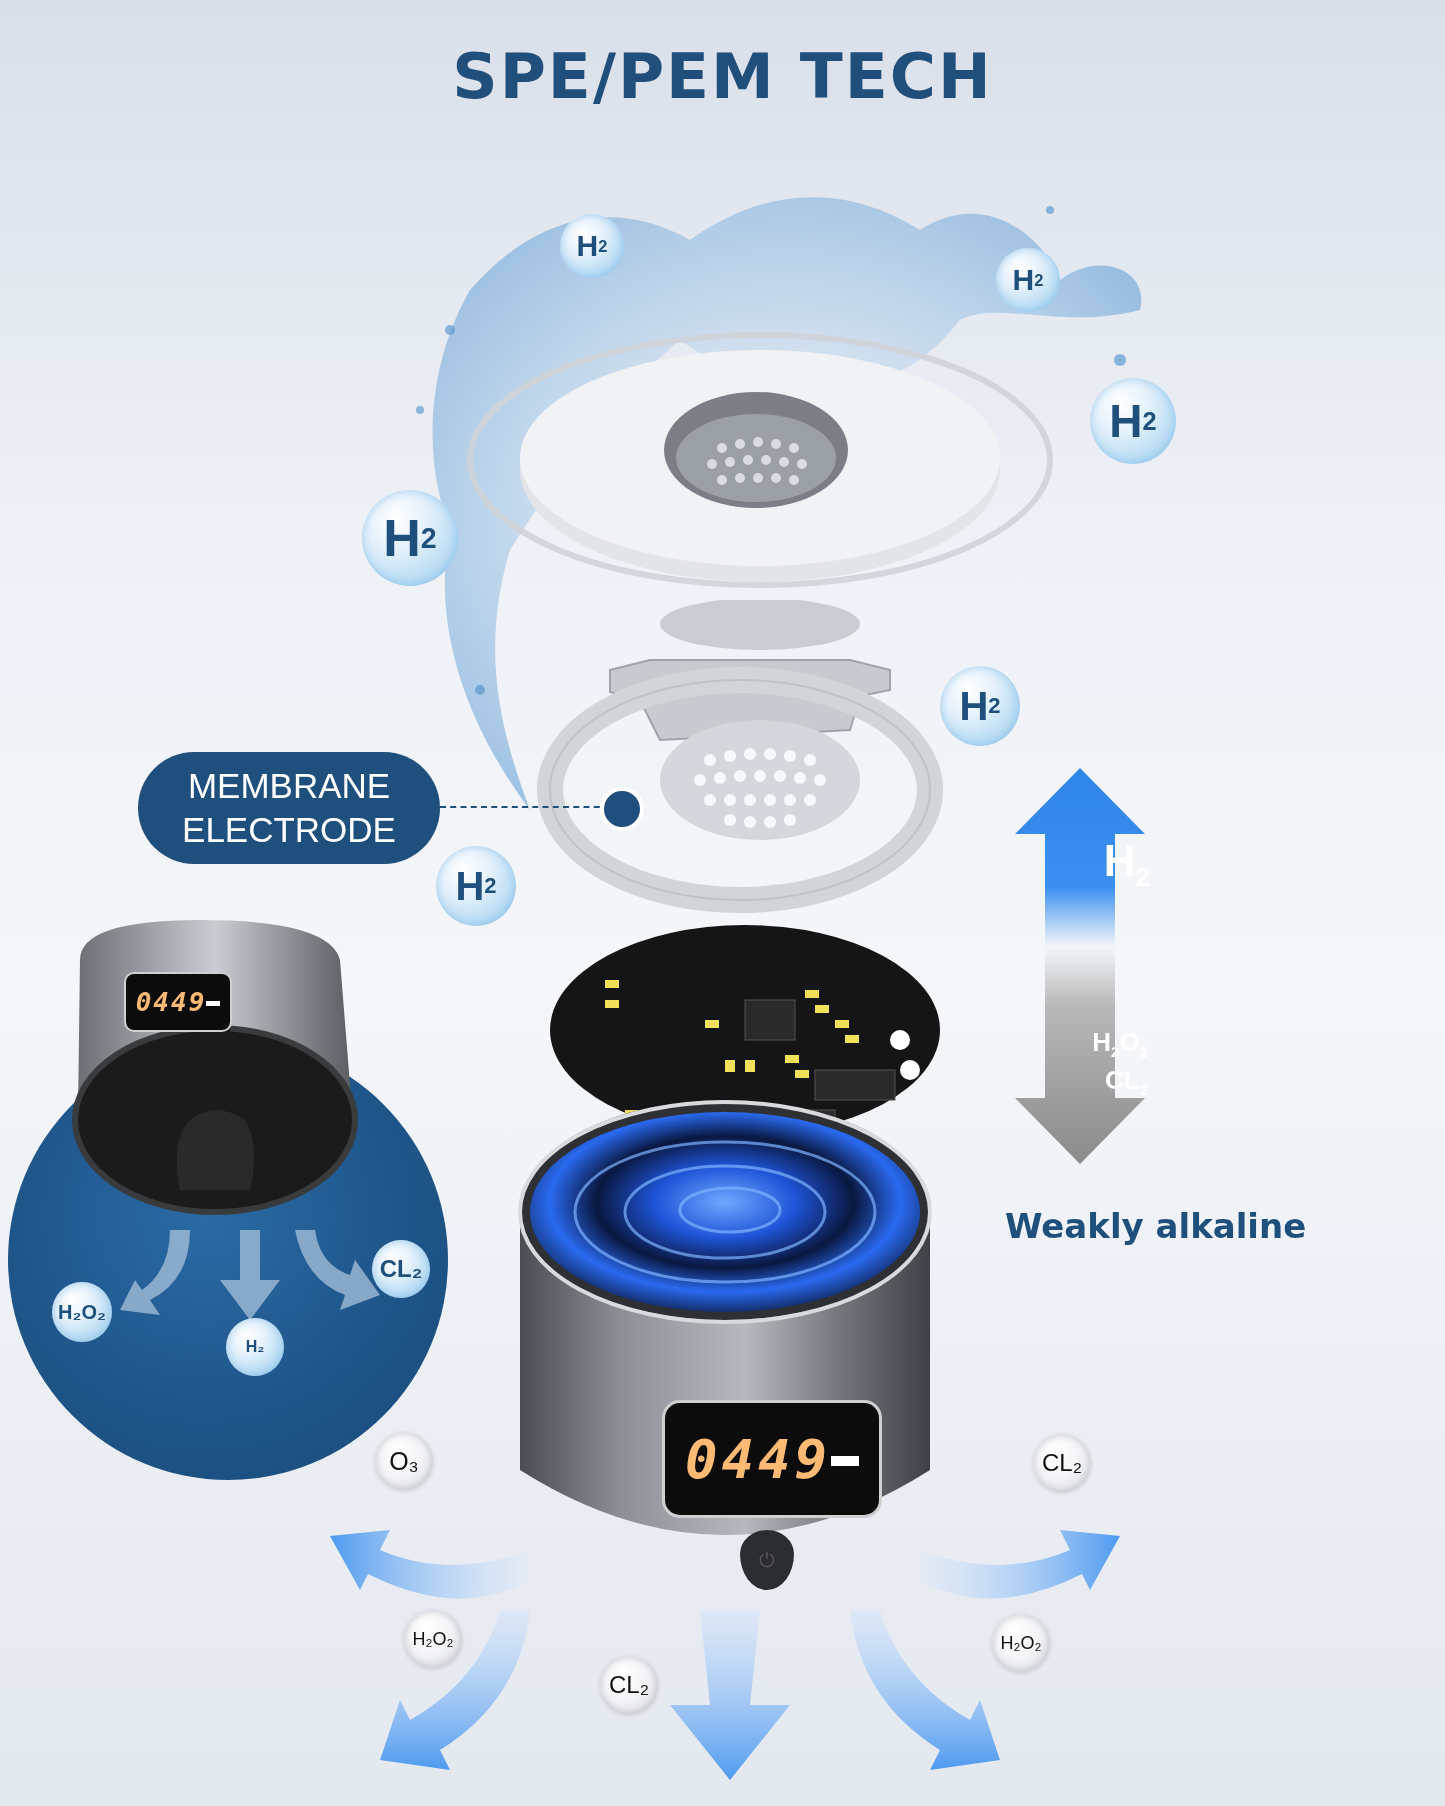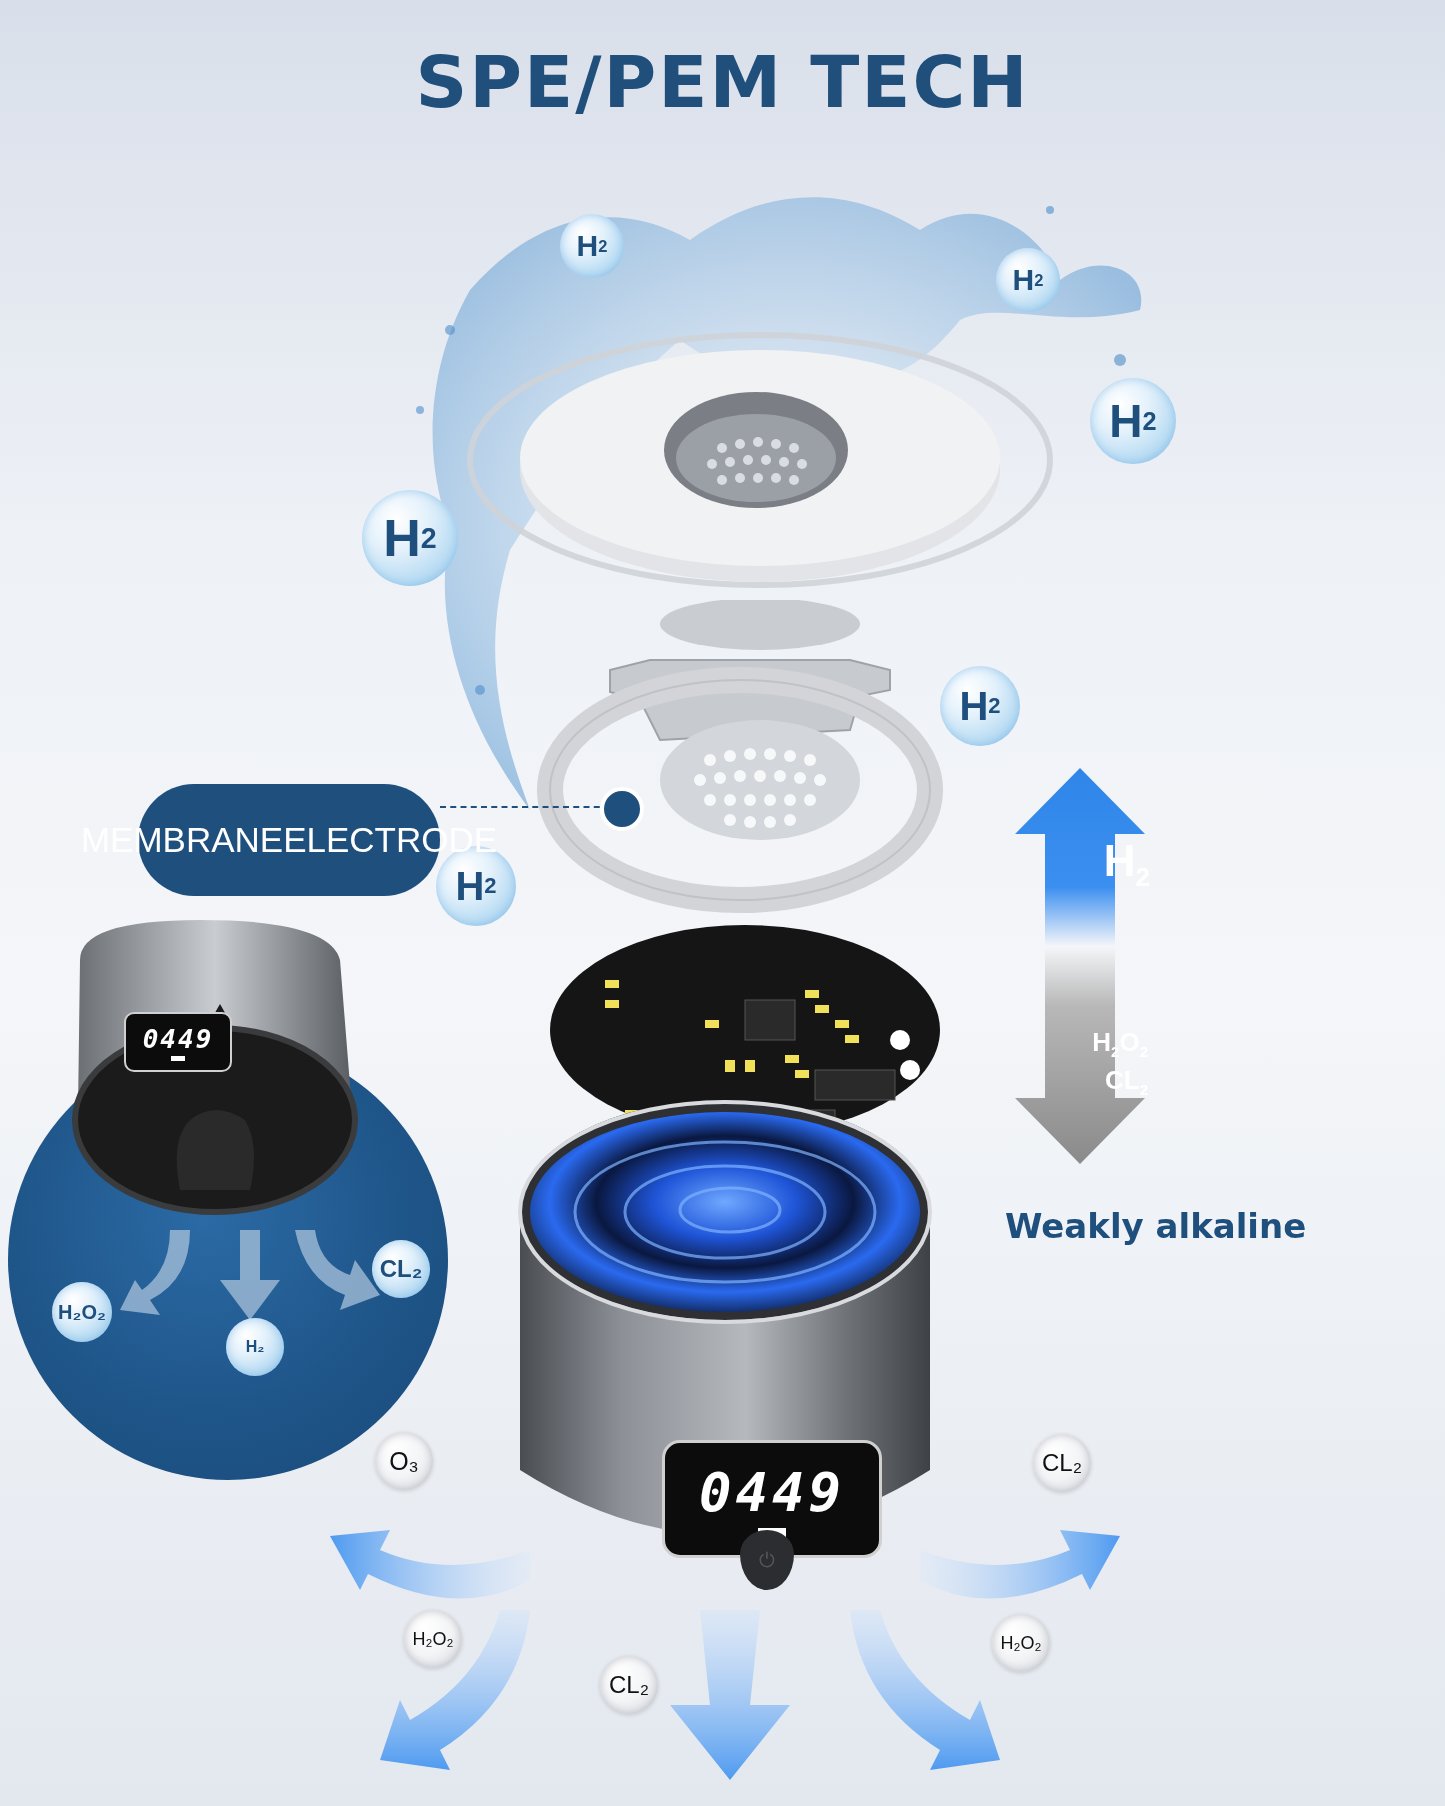--- a/index.html
+++ b/index.html
@@ -1,43 +1,43 @@
 <!DOCTYPE html>
 <html><head>
 <meta charset="utf-8">
 <style>
   html, body { margin:0; padding:0; }
   body { width:1445px; height:1806px; position:relative; overflow:hidden;
     font-family:"Liberation Sans", sans-serif;
     background: linear-gradient(180deg, #d9dfea 0%, #eef1f6 30%, #f4f6f9 55%, #e3e8ef 100%); }
   .abs { position:absolute; }
-  .title { left:0; top:40px; width:1445px; text-align:center; font-size:72px; font-weight:bold;
+  .title { left:0; top:40px; width:1445px; text-align:center; font-size:63px; font-weight:bold;
     color:#214f7c; letter-spacing:2px; font-family:"DejaVu Sans", sans-serif; }
   .splash { left:360px; top:170px; width:820px; height:720px; }
   .bubble { border-radius:50%; display:flex; align-items:center; justify-content:center;
     background: radial-gradient(circle at 35% 30%, #ffffff 0%, #e3f1fb 35%, #b9dcf3 70%, #8ec3e8 100%);
     color:#1f4f7d; font-weight:bold; box-shadow: inset 0 0 10px rgba(120,180,230,.6); }
   .bubble sub, .wb sub { font-size:55%; vertical-align:-0.25em; }
   .wb { border-radius:50%; display:flex; align-items:center; justify-content:center;
     background: radial-gradient(circle at 35% 30%, #ffffff 0%, #f3f4f6 50%, #d5d8dd 100%);
     color:#111; box-shadow: 0 1px 4px rgba(0,0,0,.15), inset 0 0 8px rgba(160,160,170,.6); }
-  .pill { left:138px; top:784px; width:302px; height:112px; background:#1f4f7d; border-radius:56px;
-    color:#fff; font-size:35px; line-height:44px; display:flex; flex-direction:row; align-items:center; justify-content:center; }
+  .pill { left:138px; top:752px; width:302px; height:112px; background:#1f4f7d; border-radius:56px;
+    color:#fff; font-size:35px; line-height:44px; display:flex; flex-direction:column; align-items:center; justify-content:center; }
   .dash { left:440px; top:806px; width:170px; border-top:2px dashed #1f4f7d; }
   .dot { left:600px; top:787px; width:36px; height:36px; border-radius:50%; background:#1f4f7d; border:4px solid #fff; }
   .dblarrow { left:1010px; top:768px; width:140px; height:396px; }
   .arrow-lbl { color:#fff; font-weight:bold; text-align:right; width:140px; }
   .claims { left:1005px; top:1205px; color:#1f4f7d; font-weight:bold; font-size:34px; line-height:42px;
     font-family:"DejaVu Sans", sans-serif; }
   .circle-inset { left:8px; top:1040px; width:440px; height:440px; border-radius:50%;
     background: radial-gradient(circle at 45% 40%, #2b6aa5 0%, #1e5487 60%, #1a4a7a 100%); }
   .mini-device { left:70px; top:920px; width:290px; height:300px; }
-  .lcd { background:#0c0c0c; border-radius:18px; color:#ffffff; font-family:"DejaVu Sans Mono", monospace;
-    font-weight:bold; display:flex; flex-direction:column; align-items:center; justify-content:center;
-    border:3px solid #d0d0d0;margin-top:40px; }
+  .lcd { background:#0c0c0c; border-radius:18px; color:#fdba74; font-family:"DejaVu Sans Mono", monospace;
+    font-weight:bold; display:flex; flex-direction:row; align-items:center; justify-content:center;
+    border:3px solid #d0d0d0; }
 </style>
 </head>
 <body>
 
 <div class="abs title">SPE/PEM TECH</div>
 
 <svg class="abs splash" viewBox="0 0 820 720">
   <defs>
     <radialGradient id="sp" cx="50%" cy="50%" r="60%">
       <stop offset="0" stop-color="#d6ebfa" stop-opacity=".2"></stop>

